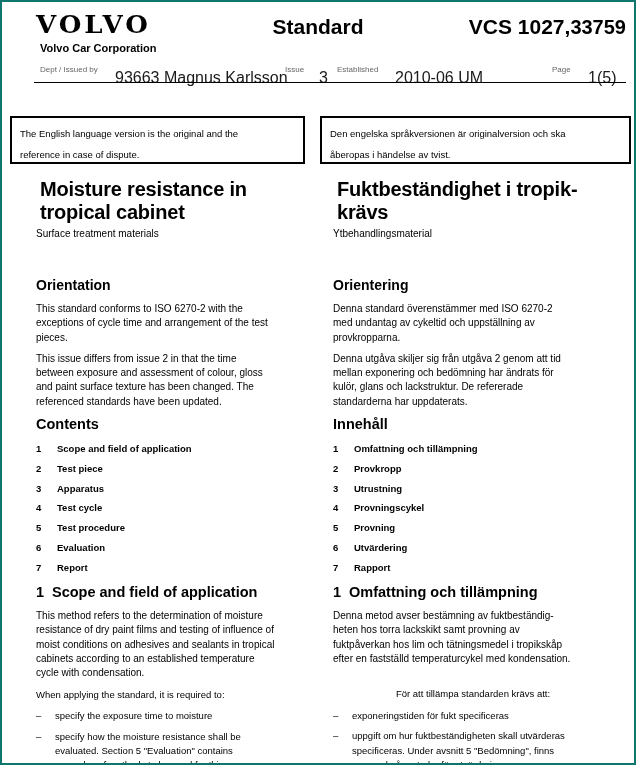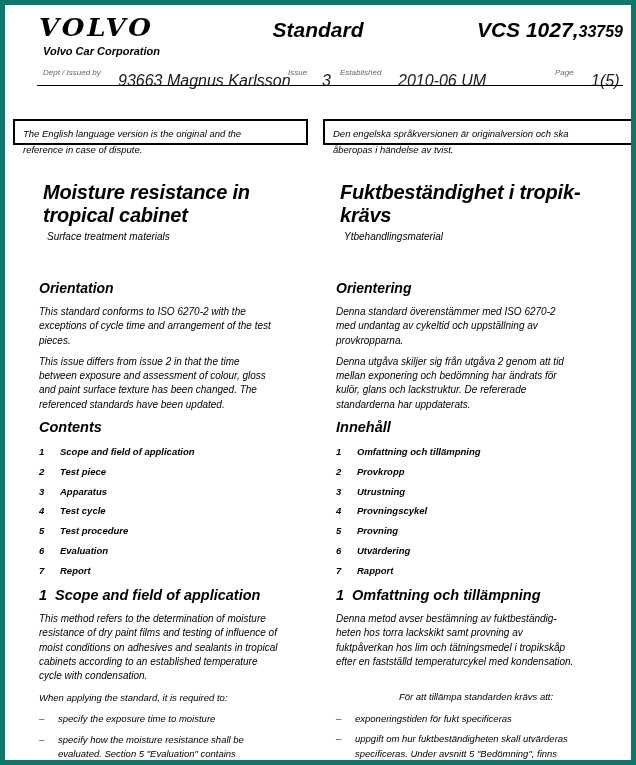--- a/index.html
+++ b/index.html
@@ -1,78 +1,77 @@
 <!DOCTYPE html>
 <html><head>
 <meta charset="utf-8">
 <style>
   html,body { margin:0; padding:0; background:#e8e8e8; }
   .page {
     position: relative;
     width: 636px; height: 765px;
     margin: 0 auto;
     background: #ffffff;
-    border: 5px solid #0f766e;
+    border: 2px solid #0f766e;
     box-sizing: border-box;
     font-family: "Liberation Sans", "DejaVu Sans", sans-serif;
     color: #000;
     overflow: hidden;
-    font-style: italic;
   }
   
   .volvo-logo {
     position: absolute; left: 34px; top: 9px;
     font-family: "DejaVu Serif", serif;
     font-weight: bold; font-size: 26px; letter-spacing: 3px;
     transform: scaleY(0.92); transform-origin: top left;
   }
   .company {
     position: absolute; left: 38px; top: 40px;
     font-size: 11px; font-weight: bold;
   }
   .doc-type {
     position: absolute; left: 0; right: 0; top: 13px;
     text-align: center; font-size: 21px; font-weight: bold;
   }
   .doc-num {
     position: absolute; right: 8px; top: 13px;
     font-size: 21px; font-weight: bold; white-space: nowrap;
   }
-  .doc-num .suffix { font-size: 16px; }
+  .doc-num .suffix { font-size: 20px; }
   .meta-label { position: absolute; top: 63px; font-size: 8px; color: #666; }
   .meta-value { position: absolute; top: 60px; font-size: 16px; color: #1a1a1a; margin-top: 7px; }
   .m-dept-l { left: 38px; }  .m-dept-v { left: 113px; }
   .m-issue-l { left: 283px; } .m-issue-v { left: 317px; }
   .m-est-l { left: 335px; }   .m-est-v { left: 393px; }
   .m-page-l { left: 550px; }  .m-page-v { left: 586px; }
   .header-rule {
     position: absolute; left: 32px; right: 8px; top: 80px;
     border-top: 1px solid #000;
   }
   
   .notice-box {
     position: absolute; top: 114px;
     border: 2px solid #000;
     padding: 5px 8px;
-    font-size: 9.5px; line-height: 16px;
+    font-size: 9.5px; line-height: 21px;
     white-space: pre-line;
     box-sizing: border-box;
-    height: 26px;
+    height: 48px;
   }
   .notice-en { left: 8px; width: 295px; }
   .notice-sv { left: 318px; width: 311px; }
   
   .col { position: absolute; top: 172px; }
   .col-en { left: 34px;  width: 268px; }
   .col-sv { left: 331px; width: 280px; }
   .doc-title {
     margin: 4px; font-size: 20px; font-weight: bold; line-height: 23px;
     white-space: pre-line; letter-spacing: -0.2px;
   }
-  .subtitle { margin: 3px 8px 0; font-size: 10px; line-height: 12px; }
+  .subtitle { margin: 3px 0 0; font-size: 10px; line-height: 12px; }
   .h-orientation { margin: 37px 0 9px; font-size: 14px; font-weight: bold; line-height: 16px; }
   .h-contents   { margin: 4px 0 10px; font-size: 14.5px; font-weight: bold; line-height: 16px; }
   .body-p { margin: 0 0 7px; font-size: 10px; line-height: 14.3px; white-space: pre-line; }
   .toc { margin: 0; padding: 0; list-style: none; }
   .toc-item { display: flex; font-size: 9.5px; font-weight: bold; line-height: 14.3px; margin-bottom: 5.5px; }
   .toc-num { width: 21px; flex: none; }
   .sec-heading { display: flex; margin: 9px 0 9px; font-size: 14.5px; font-weight: bold; line-height: 16px; }
   .sec-num { width: 16px; flex: none; }
   .lead-in { margin: 0 0 7px; font-size: 9.5px; line-height: 14.3px; }
   .sv-align { margin-top: 21px; text-align: center; }

